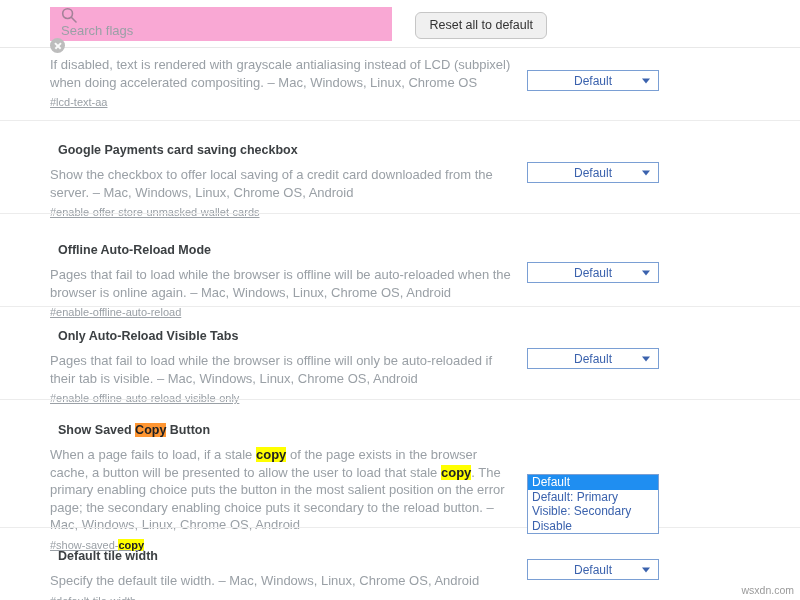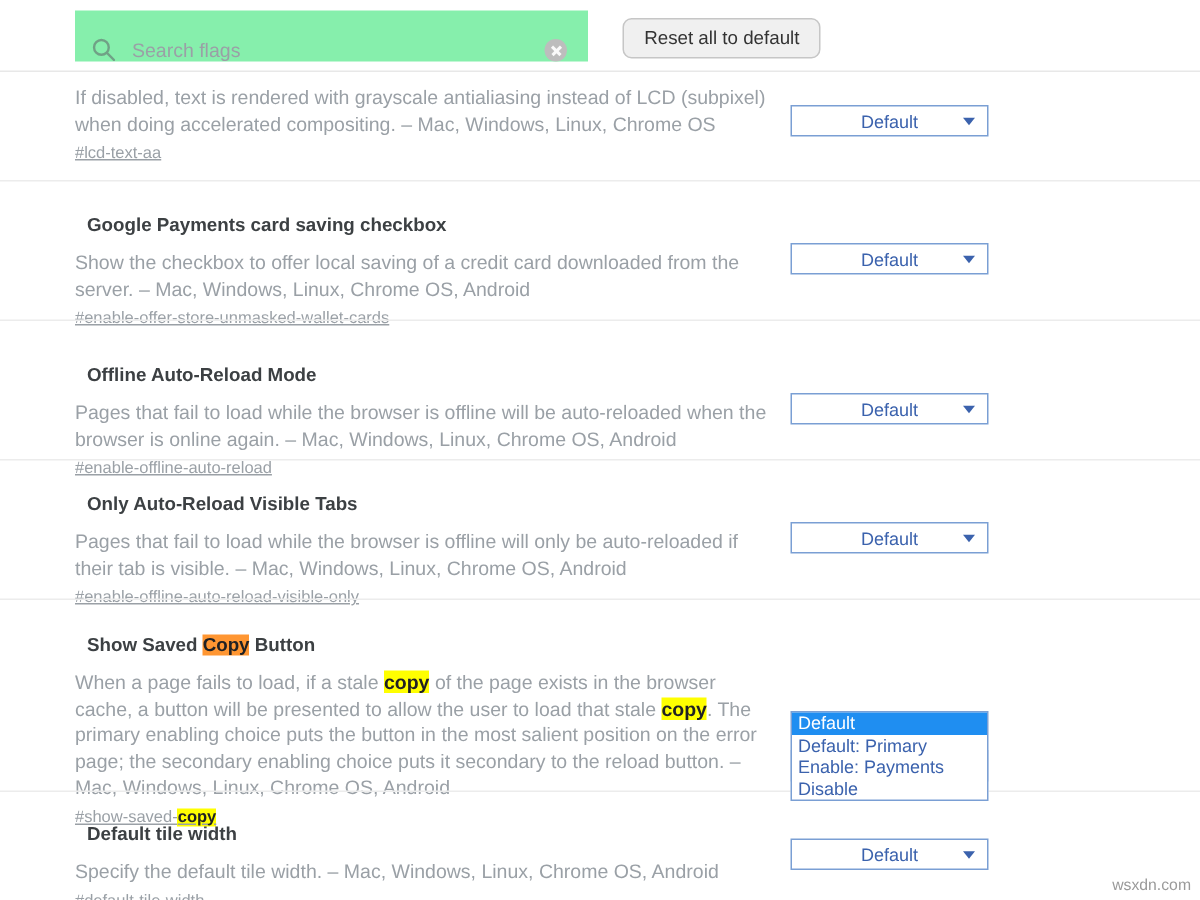--- a/index.html
+++ b/index.html
@@ -22,24 +22,25 @@
     border-bottom: 1px solid #e8e8e8;
     box-sizing: border-box;
   }
 
   .search-wrap {
     position: absolute;
     left: 50px;
     top: 7px;
     width: 342px;
     height: 34px;
-    background: #86efac;
+    background: #f9a8d4;
     display: flex;
-    align-items: flex-end;
-    box-sizing: border-box;
+    align-items: flex-start;
+    box-sizing: border-box;
+    flex-direction: column;
   }
 
   .search-icon {
     margin-left: 11px;
     width: 16px;
     height: 16px;
     flex: 0 0 auto;
     opacity: .55;
   }
 
@@ -313,17 +314,17 @@
       <span>Default</span>
       <span class="caret"></span>
     </div>
   </div>
 
 </div>
 
 <ul class="dropdown-popup">
   <li class="selected">Default</li>
   <li>Default: Primary</li>
-  <li>Enable: Payments</li>
+  <li>Visible: Secondary</li>
   <li>Disable</li>
 </ul>
 
 <div class="watermark">wsxdn.com</div>
 
 </body></html>

